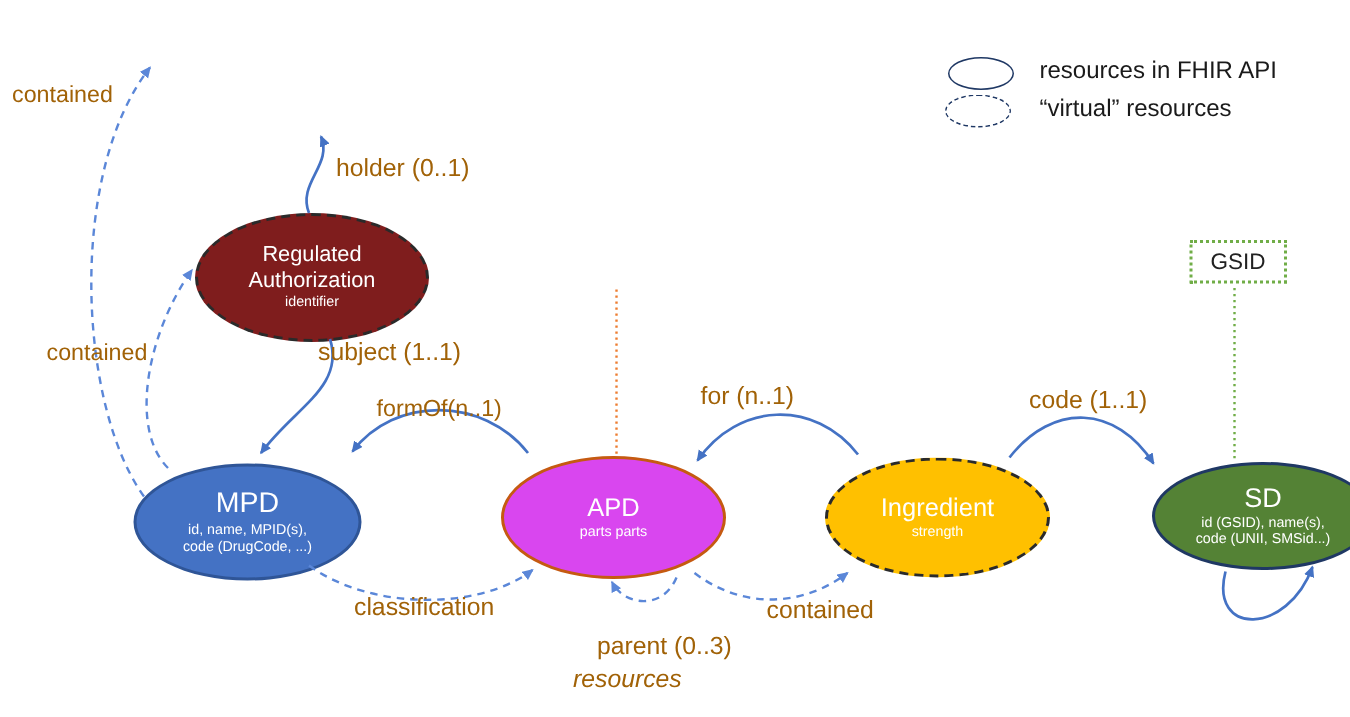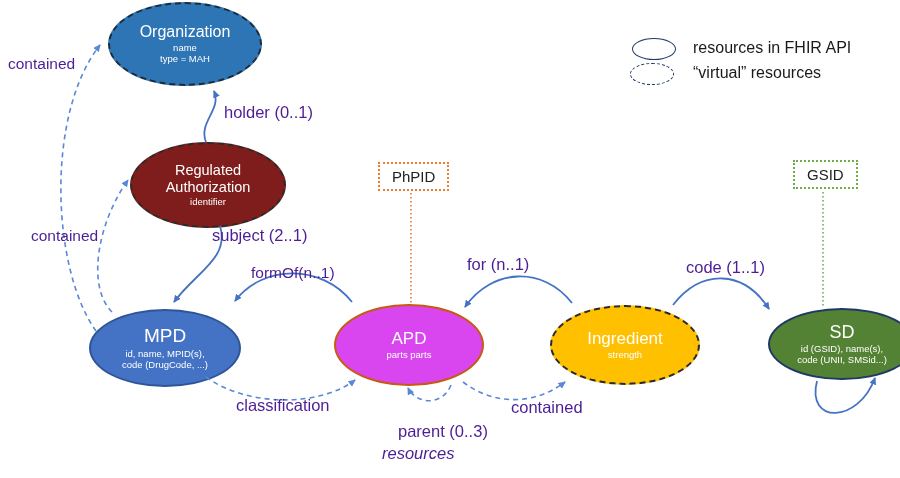--- a/index.html
+++ b/index.html
@@ -27,21 +27,21 @@
   #node-sd{left:768px;top:308px;width:148px;height:72px;background:#548235;border:2px solid #1F3864;}
   #node-sd .title{font-size:18px;}
   
   .badge{
     position:absolute;background:#fff;font-size:15px;color:#222;text-align:center;
     padding:4px 12px;z-index:2;
   }
   #badge-phpid{left:378px;top:162px;border:2px dotted #ED7D31;}
   #badge-gsid{left:793px;top:160px;border:2px dotted #70AD47;}
   
-  .lbl{position:absolute;font-size:15.5px;color:#4c1d95;z-index:4;white-space:nowrap;}
+  .lbl{position:absolute;font-size:15.5px;color:#a16207;z-index:4;white-space:nowrap;}
   .italic{font-style:italic;}
   #lbl-contained-org{left:8px;top:55px;}
   #lbl-holder{left:224px;top:103px;font-size:16.5px;}
   #lbl-contained-ra{left:31px;top:227px;}
   #lbl-subject{left:212px;top:226px;font-size:16.5px;}
   #lbl-formof{left:251px;top:264px;}
   #lbl-for{left:467px;top:255px;font-size:16.5px;}
   #lbl-code{left:686px;top:258px;font-size:16.5px;}
   #lbl-classification{left:236px;top:396px;font-size:16.5px;}
   #lbl-contained-ing{left:511px;top:398px;font-size:16.5px;}
@@ -86,25 +86,20 @@
     <g stroke="#4472C4" stroke-width="1.8" fill="none" marker-end="url(#ah-solid)">
       <path d="M 206 142 C 198 122, 222 110, 214 91"></path>
       <path d="M 220 226 C 230 258, 196 272, 174 302"></path>
       <path d="M 352 302 C 322 264, 263 264, 235 301"></path>
       <path d="M 572 303 C 543 266, 492 268, 465 307"></path>
       <path d="M 673 305 C 702 268, 744 270, 769 309"></path>
       <path d="M 817 381 C 806 424, 858 424, 875 378"></path>
     </g>
   </svg>
 
-  <div class="node" id="node-organization">
-    <div class="title">Organization</div>
-    <div class="sub">name</div>
-    <div class="sub2">type = MAH</div>
-  </div>
 
   <div class="node" id="node-regulated-authorization">
     <div class="title">Regulated Authorization</div>
     <div class="sub">identifier</div>
   </div>
 
   <div class="node" id="node-mpd">
     <div class="title">MPD</div>
     <div class="sub">id, name, MPID(s),</div>
     <div class="sub2">code (DrugCode, ...)</div>
@@ -119,27 +114,26 @@
     <div class="title">Ingredient</div>
     <div class="sub">strength</div>
   </div>
 
   <div class="node" id="node-sd">
     <div class="title">SD</div>
     <div class="sub">id (GSID), name(s),</div>
     <div class="sub2">code (UNII, SMSid...)</div>
   </div>
 
-  <div class="badge" id="badge-phpid">PhPID</div>
   <div class="badge" id="badge-gsid">GSID</div>
 
   <div class="lbl" id="lbl-contained-org">contained</div>
   <div class="lbl" id="lbl-holder">holder (0..1)</div>
   <div class="lbl" id="lbl-contained-ra">contained</div>
-  <div class="lbl" id="lbl-subject">subject (2..1)</div>
+  <div class="lbl" id="lbl-subject">subject (1..1)</div>
   <div class="lbl" id="lbl-formof">formOf(n..1)</div>
   <div class="lbl" id="lbl-for">for (n..1)</div>
   <div class="lbl" id="lbl-code">code (1..1)</div>
   <div class="lbl" id="lbl-classification">classification</div>
   <div class="lbl" id="lbl-contained-ing">contained</div>
   <div class="lbl" id="lbl-parent">parent (0..3)</div>
   <div class="lbl italic" id="lbl-extension">resources</div>
 
   <div class="legend-ellipse" id="legend-solid-ellipse"></div>
   <div class="legend-label" id="legend-solid-label">resources in FHIR API</div>

